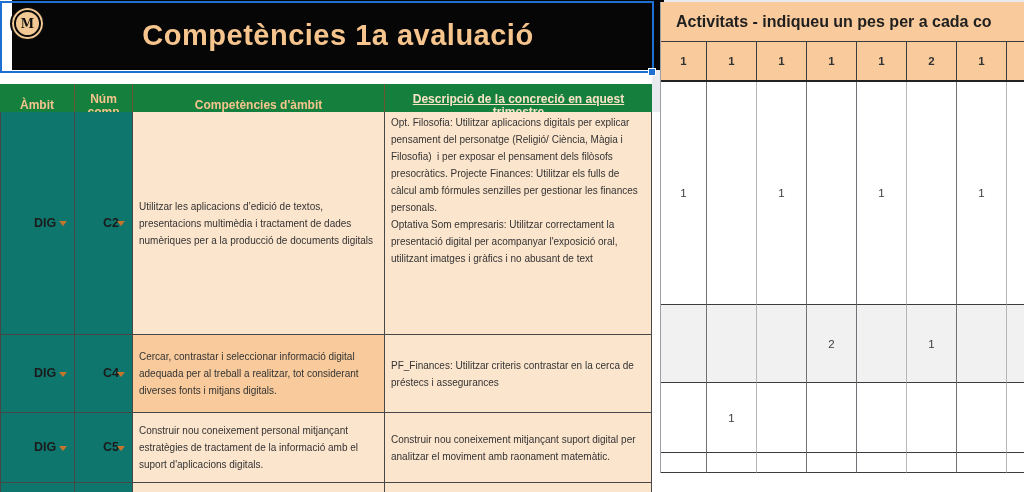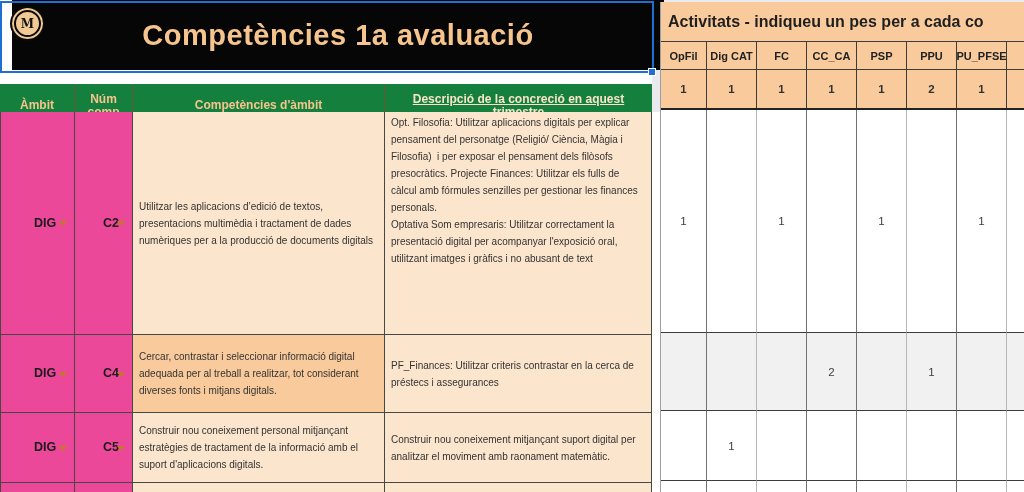--- a/index.html
+++ b/index.html
@@ -30,32 +30,32 @@
            border-right:1px solid #6e5634; padding:2px 4px; }
   .hcell:last-child { border-right:none; color:#fbe3c8;text-decoration:underline; }
 
   #lrows { left:0; top:112px; width:652px; }
   .lrow  { width:652px; }
   .lcell { border-right:1px solid #474747; border-bottom:1px solid #474747;
            border-left:0; font-size:10px; line-height:17px; color:#333;
            display:flex; align-items:center; }
   .lrow .lcell:first-child { border-left:1px solid #474747; }
   .c-sel { justify-content:center; position:relative; font-weight:bold;
-           font-size:12.5px; color:#1a1a1a; background:#ec4899;padding-left:15px; }
+           font-size:12.5px; color:#1a1a1a; background:#0f766e;padding-left:15px; }
   .tri { position:absolute; right:7px; top:50%; margin-top:-2px; width:0; height:0;
          border-left:4px solid transparent; border-right:4px solid transparent;
          border-top:5px solid #c5762c; }
   .c-txt { padding:2px 6px; white-space:pre-wrap; }
   .bg-light { background:#fce5cd; }
   .bg-dark  { background:#f9cb9c; }
 
   
   #rgrid { left:660px; top:2px; width:364px; border-left:1px solid #9aa0a6; }
   #r-title { height:40px; background:#f9cb9c; border-bottom:1px solid #3c3c3c;
-             display:flex; align-items:center; padding-left:7px; overflow:hidden;
+             display:flex; align-items:center; padding-left:15px; overflow:hidden;
              font-size:16px; font-weight:bold; color:#1f1f1f; white-space:nowrap; }
   .rgridrow { display:grid; grid-template-columns:46px 50px 50px 50px 50px 50px 50px 18px; }
   #r-heads  { height:28px; background:#f9cb9c; }
   #r-heads .gcell { font-weight:bold; font-size:11px; color:#222;
                     border-right:1px solid #3c3c3c; border-bottom:1px solid #3c3c3c; }
   #r-weights { height:40px; background:#f9cb9c; border-bottom:2px solid #222; }
   #r-weights .gcell { font-weight:bold; font-size:11.5px; color:#333;
                       border-right:1px solid #3c3c3c; }
   .gcell { display:flex; align-items:center; justify-content:center;
            font-size:11.5px; color:#3c4043; white-space:nowrap; }
@@ -136,30 +136,20 @@
     <div class="lcell c-sel"></div>
     <div class="lcell c-sel"></div>
     <div class="lcell c-txt bg-light"></div>
     <div class="lcell c-txt bg-light"></div>
   </div>
 </div>
 
 <div class="abs" id="rgrid">
   <div id="r-title">Activitats - indiqueu un pes per a cada co</div>
 
-  <div class="rgridrow" id="r-heads">
-    <div class="gcell">OpFil</div>
-    <div class="gcell">Dig CAT</div>
-    <div class="gcell">FC</div>
-    <div class="gcell">CC_CA</div>
-    <div class="gcell">PSP</div>
-    <div class="gcell">PPU</div>
-    <div class="gcell">PU_PFSE</div>
-    <div class="gcell"></div>
-  </div>
 
   <div class="rgridrow" id="r-weights">
     <div class="gcell">1</div>
     <div class="gcell">1</div>
     <div class="gcell">1</div>
     <div class="gcell">1</div>
     <div class="gcell">1</div>
     <div class="gcell">2</div>
     <div class="gcell">1</div>
     <div class="gcell"></div>

